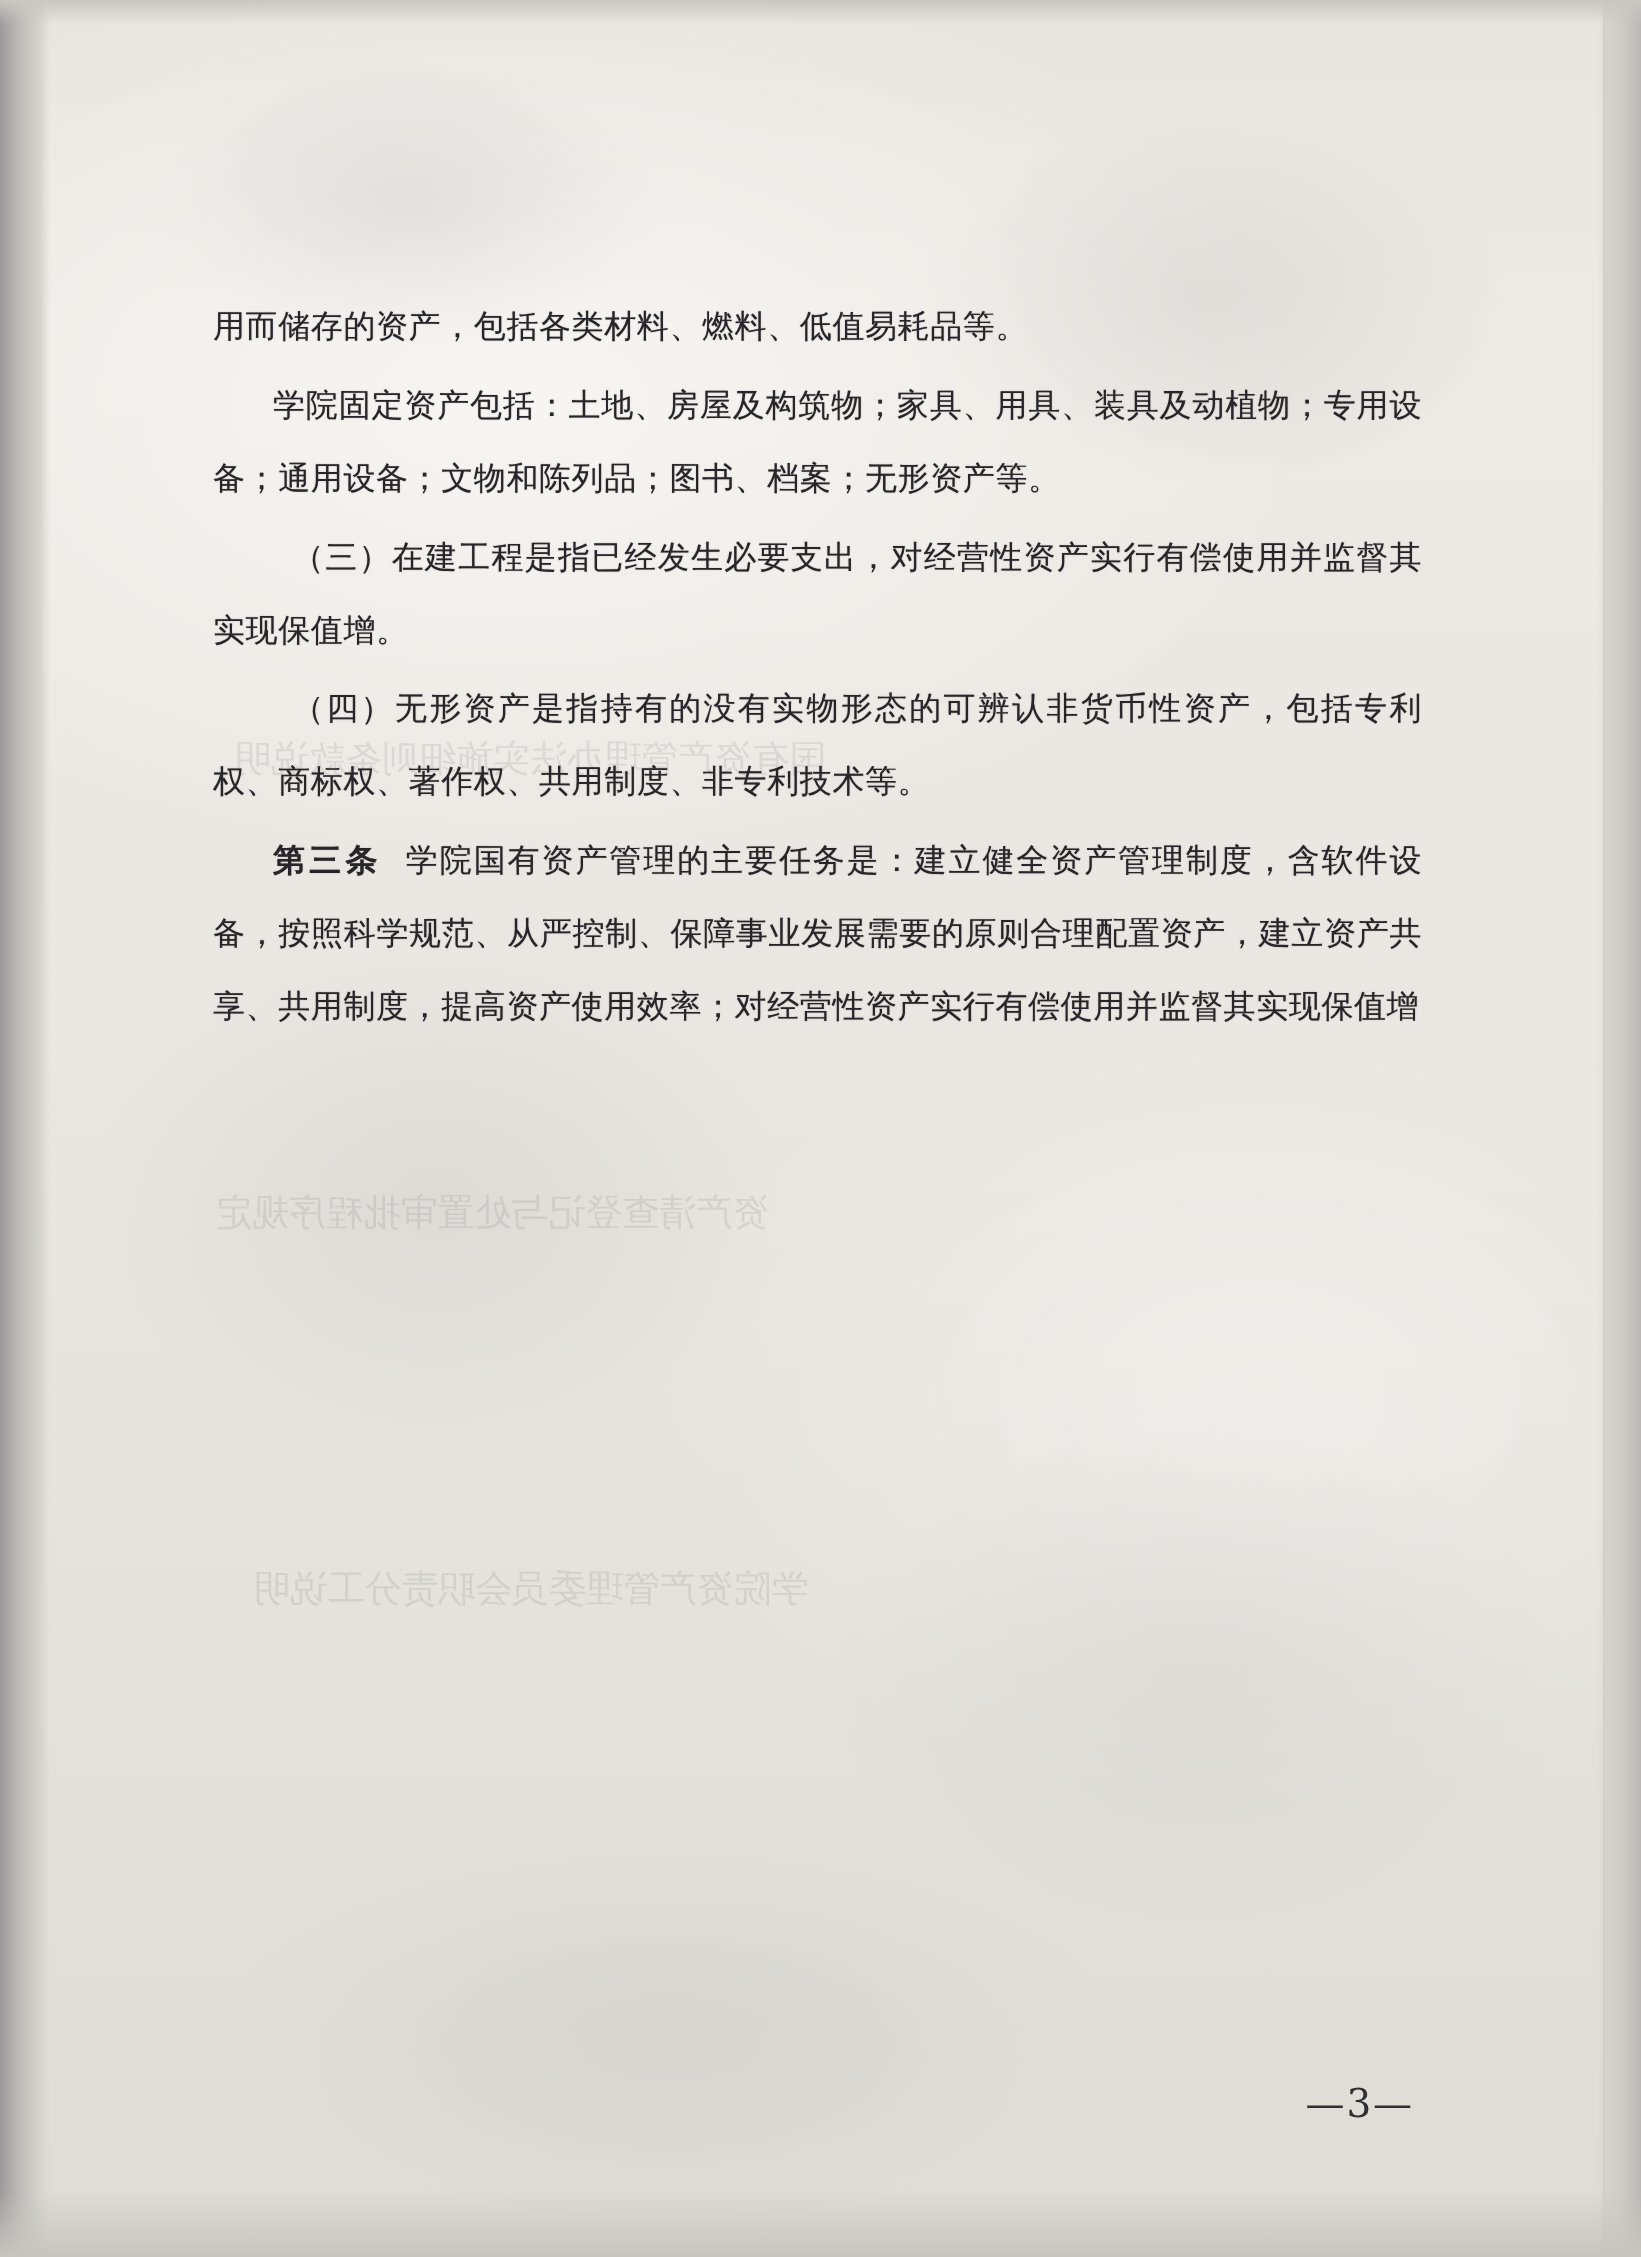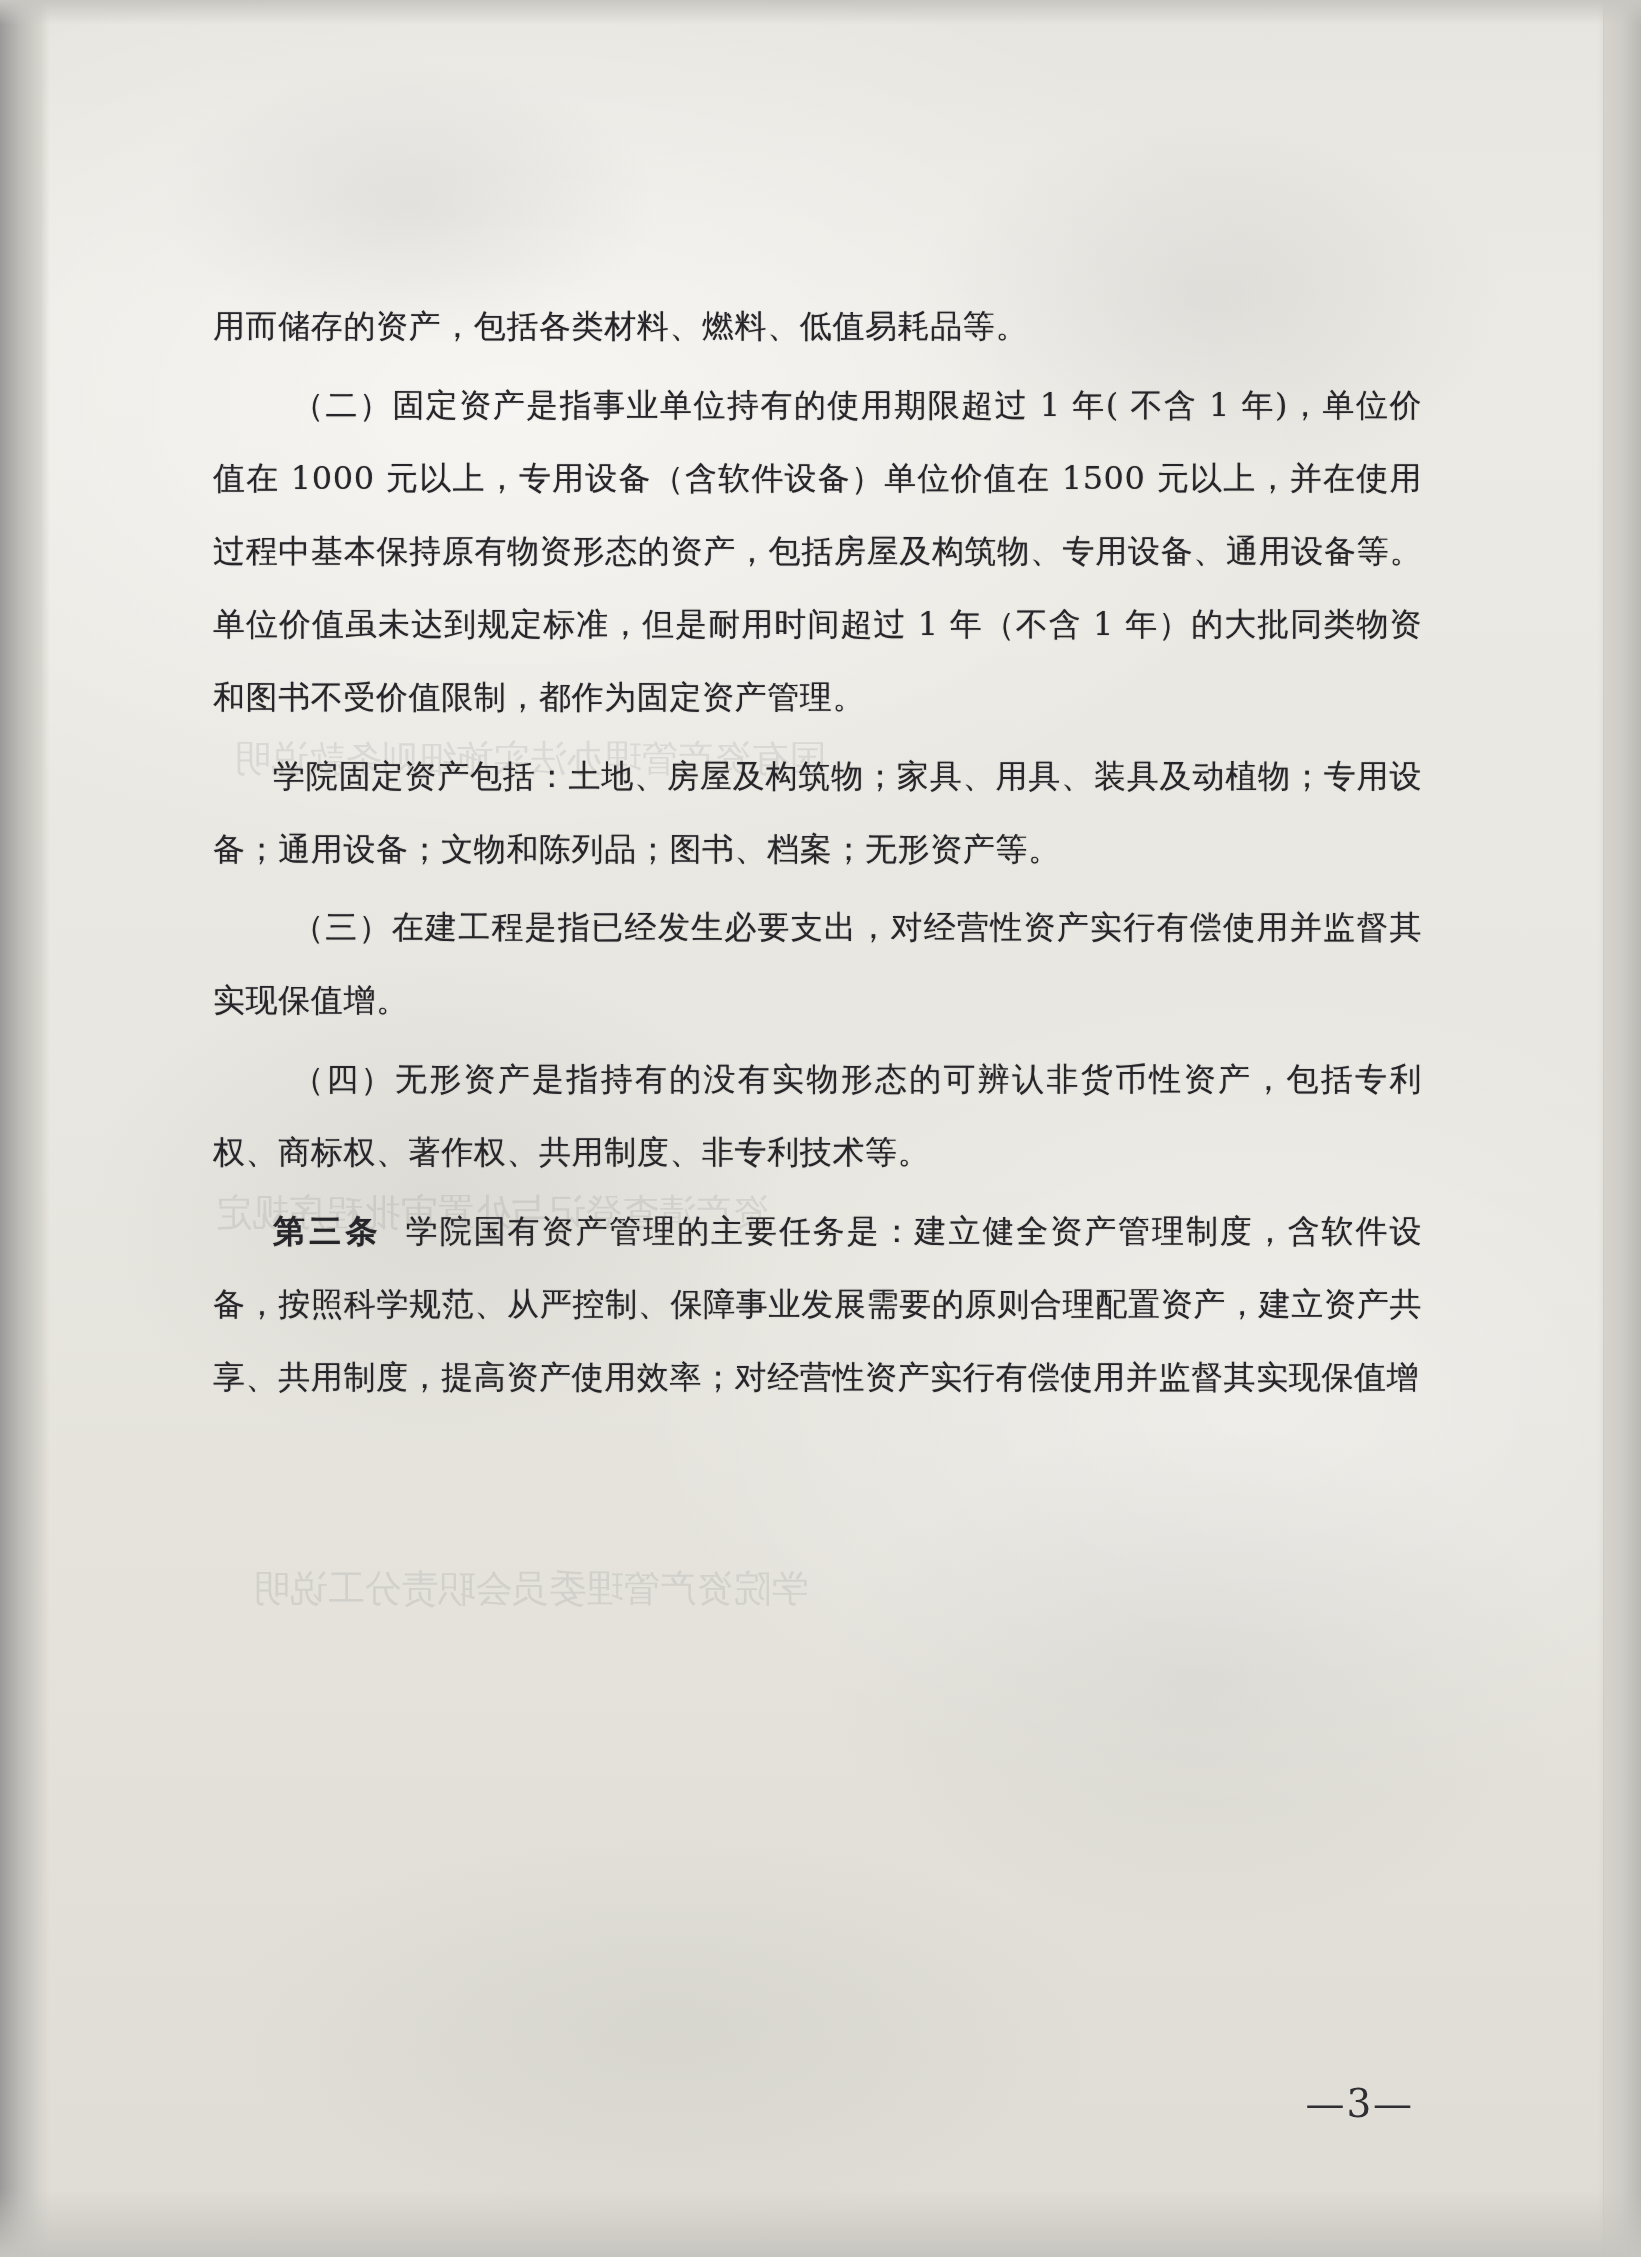--- a/index.html
+++ b/index.html
@@ -111,21 +111,20 @@
     <div class="blotch b3"></div>
     <div class="blotch b4"></div>
     <div class="blotch b5"></div>
 
     <div class="ghost" style="left:193px; top:734px;">国有资产管理办法实施细则条款说明</div>
     <div class="ghost" style="left:174px; top:1188px;">资产清查登记与处置审批程序规定</div>
     <div class="ghost" style="left:212px; top:1564px;">学院资产管理委员会职责分工说明</div>
 
     <div class="content">
       <p class="para">用而储存的资产，包括各类材料、燃料、低值易耗品等。</p>
-      <p class="para indent">（二）固定资产是指事业单位持有的使用期限超过 1 年( 不含 1 年)，单位价值在 1000 元以上，专用设备（含软件设备）单位价值在 1500 元以上，并在使用过程中基本保持原有物资形态的资产，包括房屋及构筑物、专用设备、通用设备等。单位价值虽未达到规定标准，但是耐用时间超过 1 年（不含 1 年）的大批同类物资和图书不受价值限制，都作为固定资产管理。</p>
       <p class="para indent-small">学院固定资产包括：土地、房屋及构筑物；家具、用具、装具及动植物；专用设备；通用设备；文物和陈列品；图书、档案；无形资产等。</p>
       <p class="para indent">（三）在建工程是指已经发生必要支出，对经营性资产实行有偿使用并监督其实现保值增。</p>
       <p class="para indent">（四）无形资产是指持有的没有实物形态的可辨认非货币性资产，包括专利权、商标权、著作权、共用制度、非专利技术等。</p>
       <p class="para indent-small"><span class="bold-head">第三条</span>&nbsp;&nbsp;<span>学院国有资产管理的主要任务是：建立健全资产管理制度，含软件设备，按照科学规范、从严控制、保障事业发展需要的原则合理配置资产，建立资产共享、共用制度，提高资产使用效率；对经营性资产实行有偿使用并监督其实现保值增</span></p>
     </div>
 
     <div class="page-number">—3—</div>
   </div>
 
   <div class="edge-left"></div>

